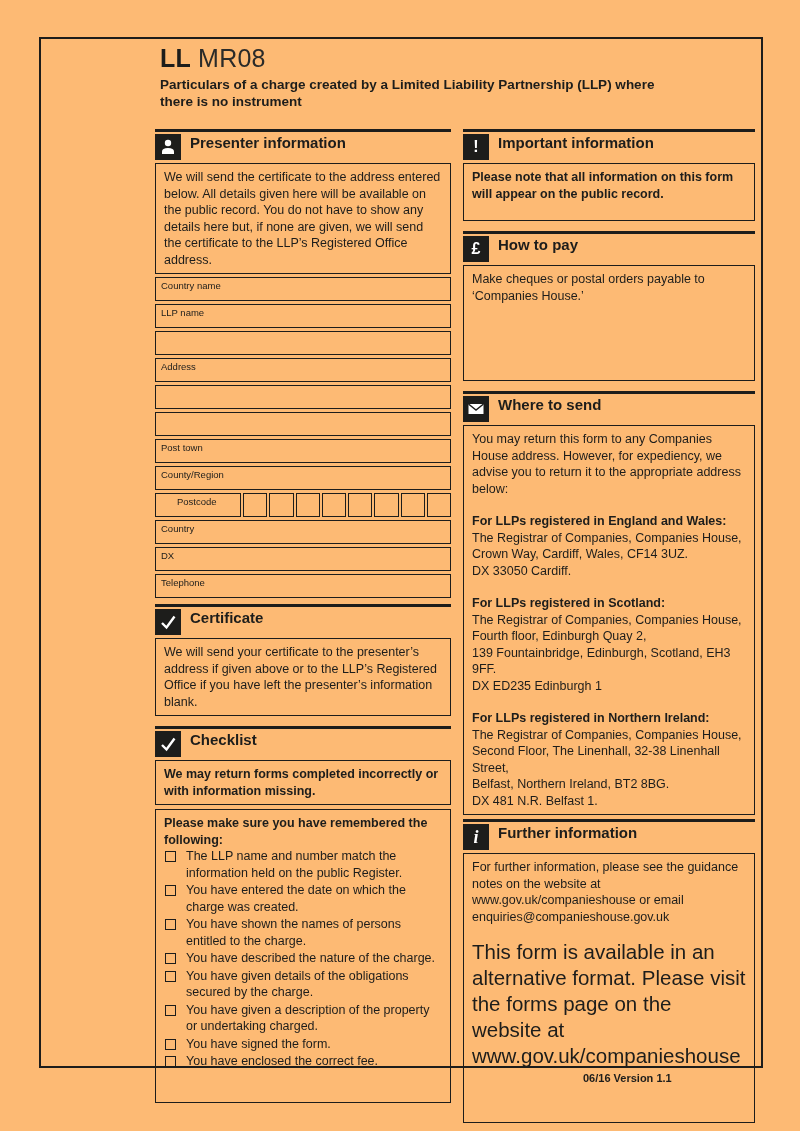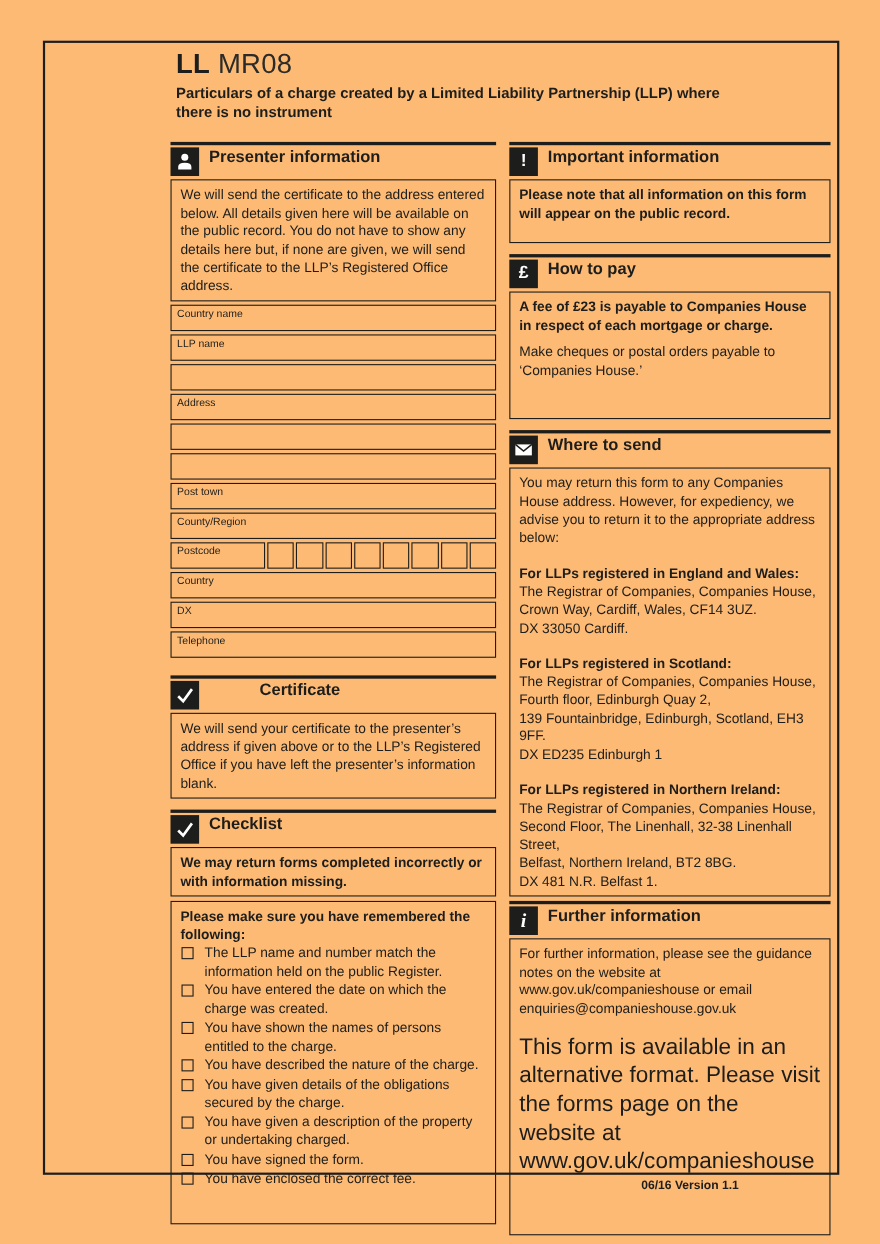--- a/index.html
+++ b/index.html
@@ -22,23 +22,23 @@
   .sec-title{font-size:15px;font-weight:bold;margin-left:9px;}
   .box{border:1px solid #1d1d1b;padding:5px 8px;font-size:12.5px;line-height:16.5px;margin-top:1px;}
   .box p{margin:0;}
   .box p + p{margin-top:8px;}
   .bold{font-weight:bold;}
   .fields{margin-top:3px;}
   .field{border:1px solid #1d1d1b;height:24px;margin-bottom:3px;box-sizing:border-box;
          padding:2px 5px;font-size:9.5px;line-height:11px;}
   .pc-row{display:flex;gap:2px;margin-bottom:3px;}
   .pc-label{flex:0 0 86px;border:1px solid #1d1d1b;height:24px;box-sizing:border-box;
-            padding:2px 5px;font-size:9.5px;line-height:11px;}
+            padding:2px 21px;font-size:9.5px;line-height:11px;}
   .pc-cell{flex:1;border:1px solid #1d1d1b;height:24px;box-sizing:border-box;}
-  .gap6{margin-top:16px;gap:46px;} .gap10{margin-top:10px;} .gap4{margin-top:4px;}
+  .gap6{margin-top:6px;} .gap10{margin-top:10px;} .gap4{margin-top:4px;}
   .ck-item{display:flex;margin:0 0 1px 0;}
   .ck-box{flex:0 0 9px;width:9px;height:9px;border:1px solid #1d1d1b;margin:3px 10px 0 1px;}
   .ck-text{flex:1;}
   .dest{margin-top:16px;}
   .dest-heading{font-weight:bold;}
   .alt-format{font-size:20.5px;line-height:26px;margin-top:14px;}
   .footer{position:absolute;left:583px;top:1072px;font-size:11px;font-weight:bold;}
   .min-imp{min-height:46px;} .min-pay{min-height:104px;} .min-where{min-height:344px;}
   .min-further{min-height:258px;} .min-cert{min-height:48px;} .min-warn{min-height:32px;}
   .min-items{min-height:282px;} .min-desc{min-height:80px;}
@@ -166,21 +166,20 @@
     </div>
     <div class="box min-imp">
       <p class="bold">Please note that all information on this form will appear on the public record.</p>
     </div>
 
     <div class="sec-header gap10">
       <span class="sec-icon">£</span>
       <span class="sec-title">How to pay</span>
     </div>
     <div class="box min-pay">
-      <p class="bold">A fee of £23 is payable to Companies House in respect of each mortgage or charge.</p>
       <p>Make cheques or postal orders payable to ‘Companies House.’</p>
     </div>
 
     <div class="sec-header gap10">
       <span class="sec-icon">
         <svg width="20" height="20" viewBox="0 0 20 20">
           <rect x="2.5" y="5" width="15" height="10" fill="#fff"></rect>
           <path d="M2.5 5 L10 11 L17.5 5" fill="none" stroke="#1d1d1b" stroke-width="1.4"></path>
         </svg>
       </span>

